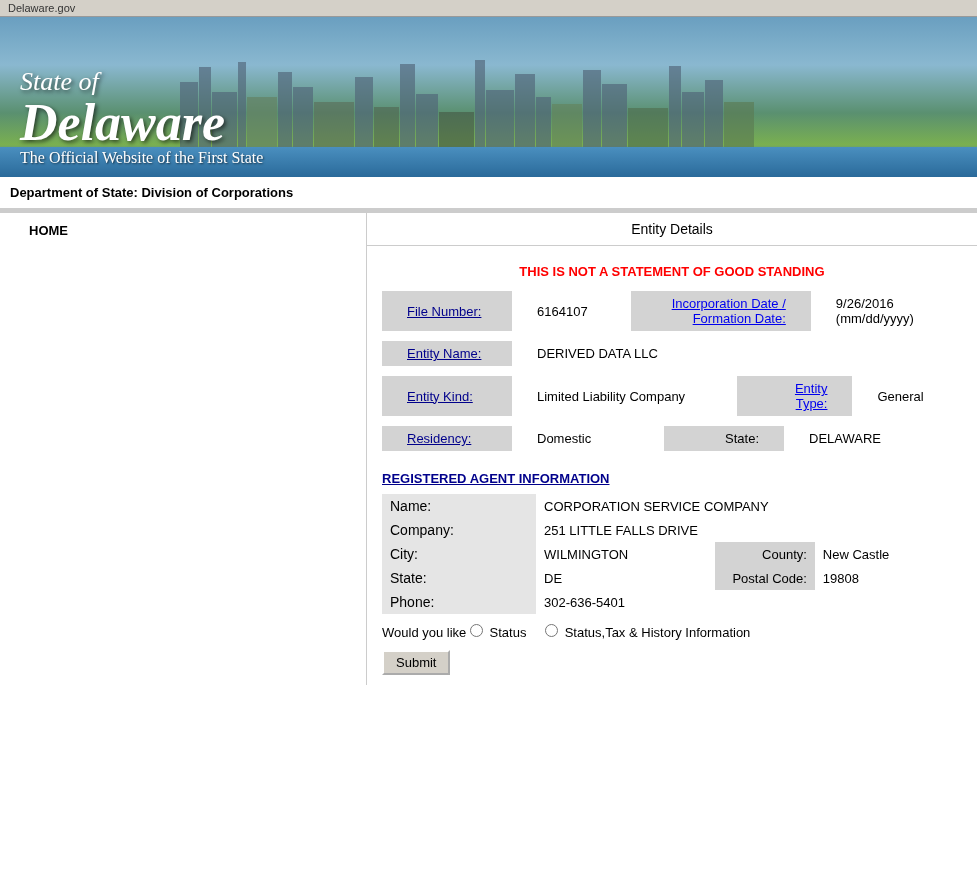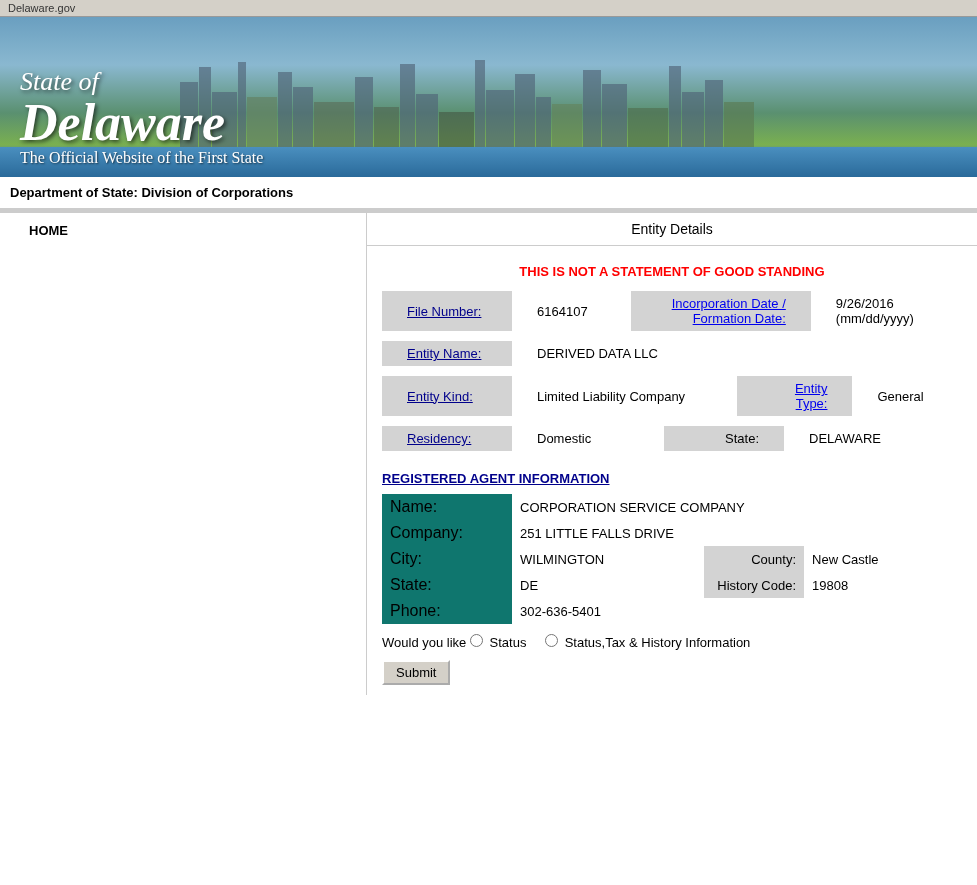--- a/index.html
+++ b/index.html
@@ -159,23 +159,23 @@
     .agent-table {
       width: 100%;
       border-collapse: collapse;
       margin-bottom: 10px;
     }
     .agent-table td {
       padding: 4px 8px;
       vertical-align: middle;
     }
     .agent-label {
-      background: #0f766e;
-      width: 130px;
-      font-size: 16px;
+      background: #e5e5e5;
+      width: 154px;
+      font-size: 14px;
     }
     .agent-value {
       font-size: 13px;
       padding-left: 10px;
       font-weight: normal;
     }
     .agent-label2 {
       background: #d3d3d3;
       text-align: right;
       padding-right: 8px;
@@ -373,21 +373,21 @@
         </tr>
         <tr>
           <td class="agent-label">City:</td>
           <td class="agent-value">WILMINGTON</td>
           <td class="agent-label2" style="width:100px;">County:</td>
           <td class="agent-value2">New Castle</td>
         </tr>
         <tr>
           <td class="agent-label">State:</td>
           <td class="agent-value">DE</td>
-          <td class="agent-label2" style="width:100px;">History Code:</td>
+          <td class="agent-label2" style="width:100px;">Postal Code:</td>
           <td class="agent-value2">19808</td>
         </tr>
         <tr>
           <td class="agent-label">Phone:</td>
           <td class="agent-value" colspan="3">302-636-5401</td>
         </tr>
       </tbody>
         </table>
 
 

